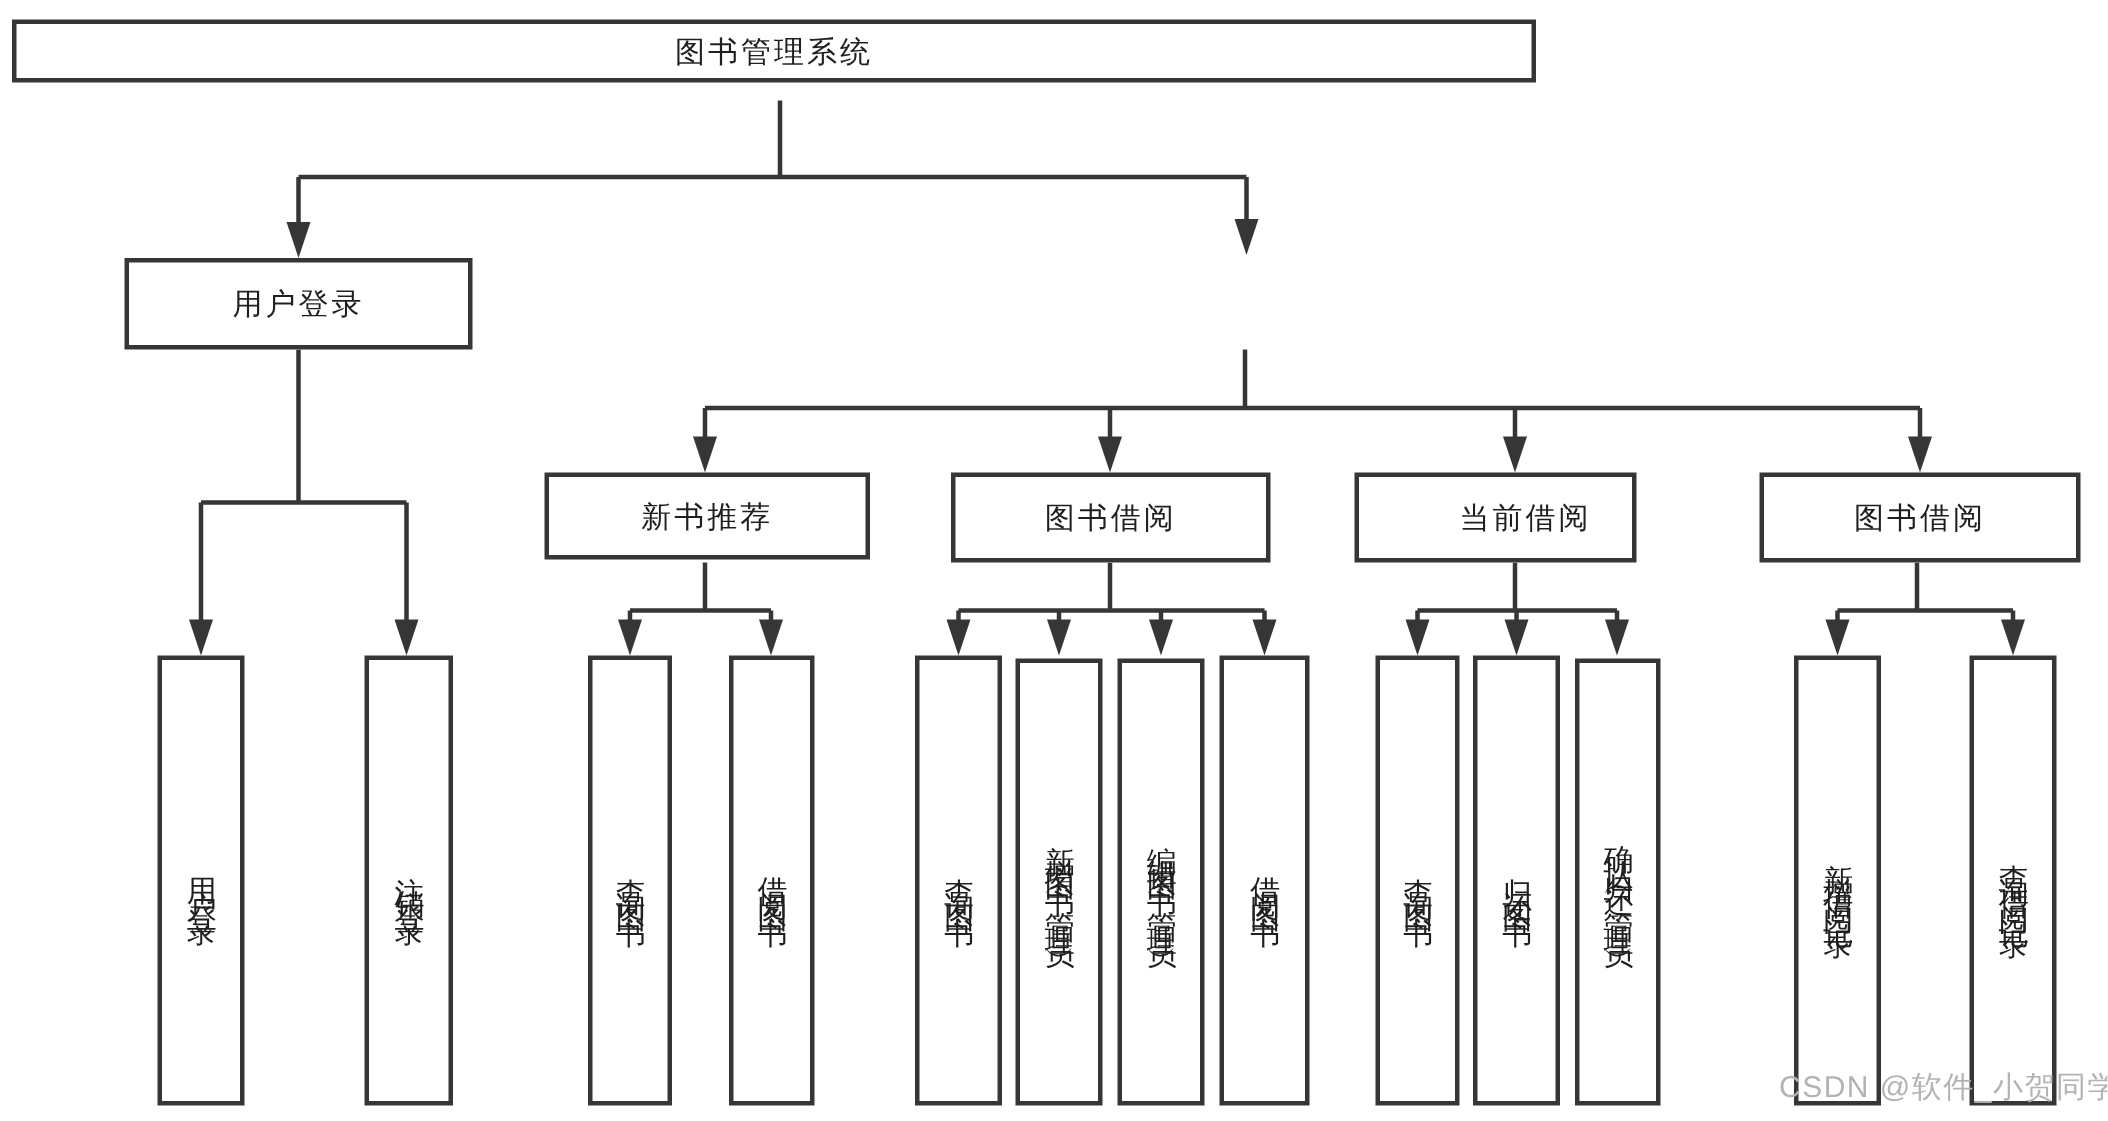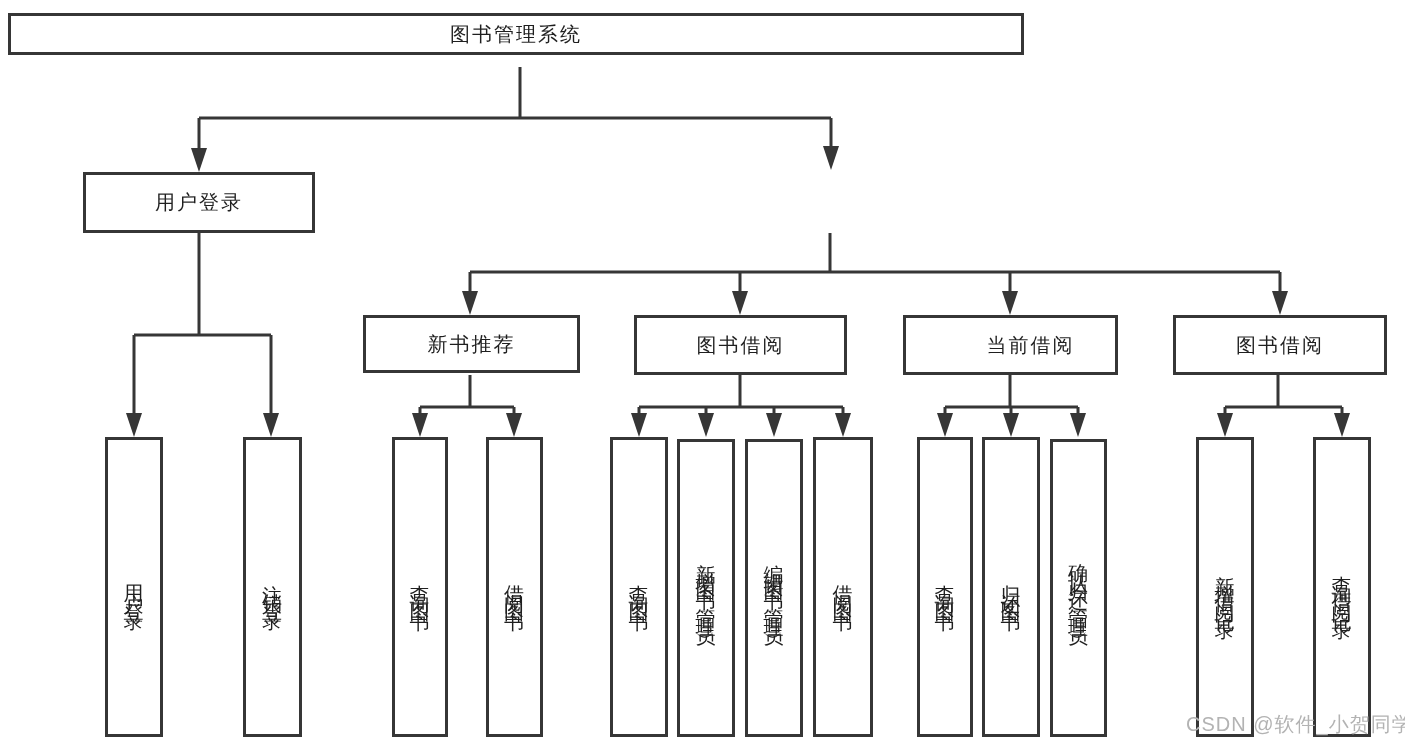--- a/index.html
+++ b/index.html
@@ -87,21 +87,21 @@
       <polygon points="1334,413 1350,413 1342,437"></polygon>
     </g>
   </svg>
 
   <div class="node" style="left:8px; top:13px; width:1016px; height:42px;">图书管理系统</div>
 
   <div class="node" style="left:83px; top:172px; width:232px; height:61px;">用户登录</div>
 
   <div class="node" style="left:363px; top:315px; width:217px; height:58px;">新书推荐</div>
   <div class="node" style="left:634px; top:315px; width:213px; height:60px;">图书借阅</div>
-  <div class="node" style="left:903px; top:315px; width:215px; height:60px;padding-left:40px;">当前借阅</div>
+  <div class="node" style="left:903px; top:315px; width:188px; height:60px;padding-left:40px;">当前借阅</div>
   <div class="node" style="left:1173px; top:315px; width:214px; height:60px;">图书借阅</div>
 
   <div class="node vbox" style="left:105px; top:437px; width:58px; height:300px;">
     <span class="vtext">用户登录</span>
   </div>
   <div class="node vbox" style="left:243px; top:437px; width:59px; height:300px;">
     <span class="vtext">注销登录</span>
   </div>
 
   <div class="node vbox" style="left:392px; top:437px; width:56px; height:300px;">

